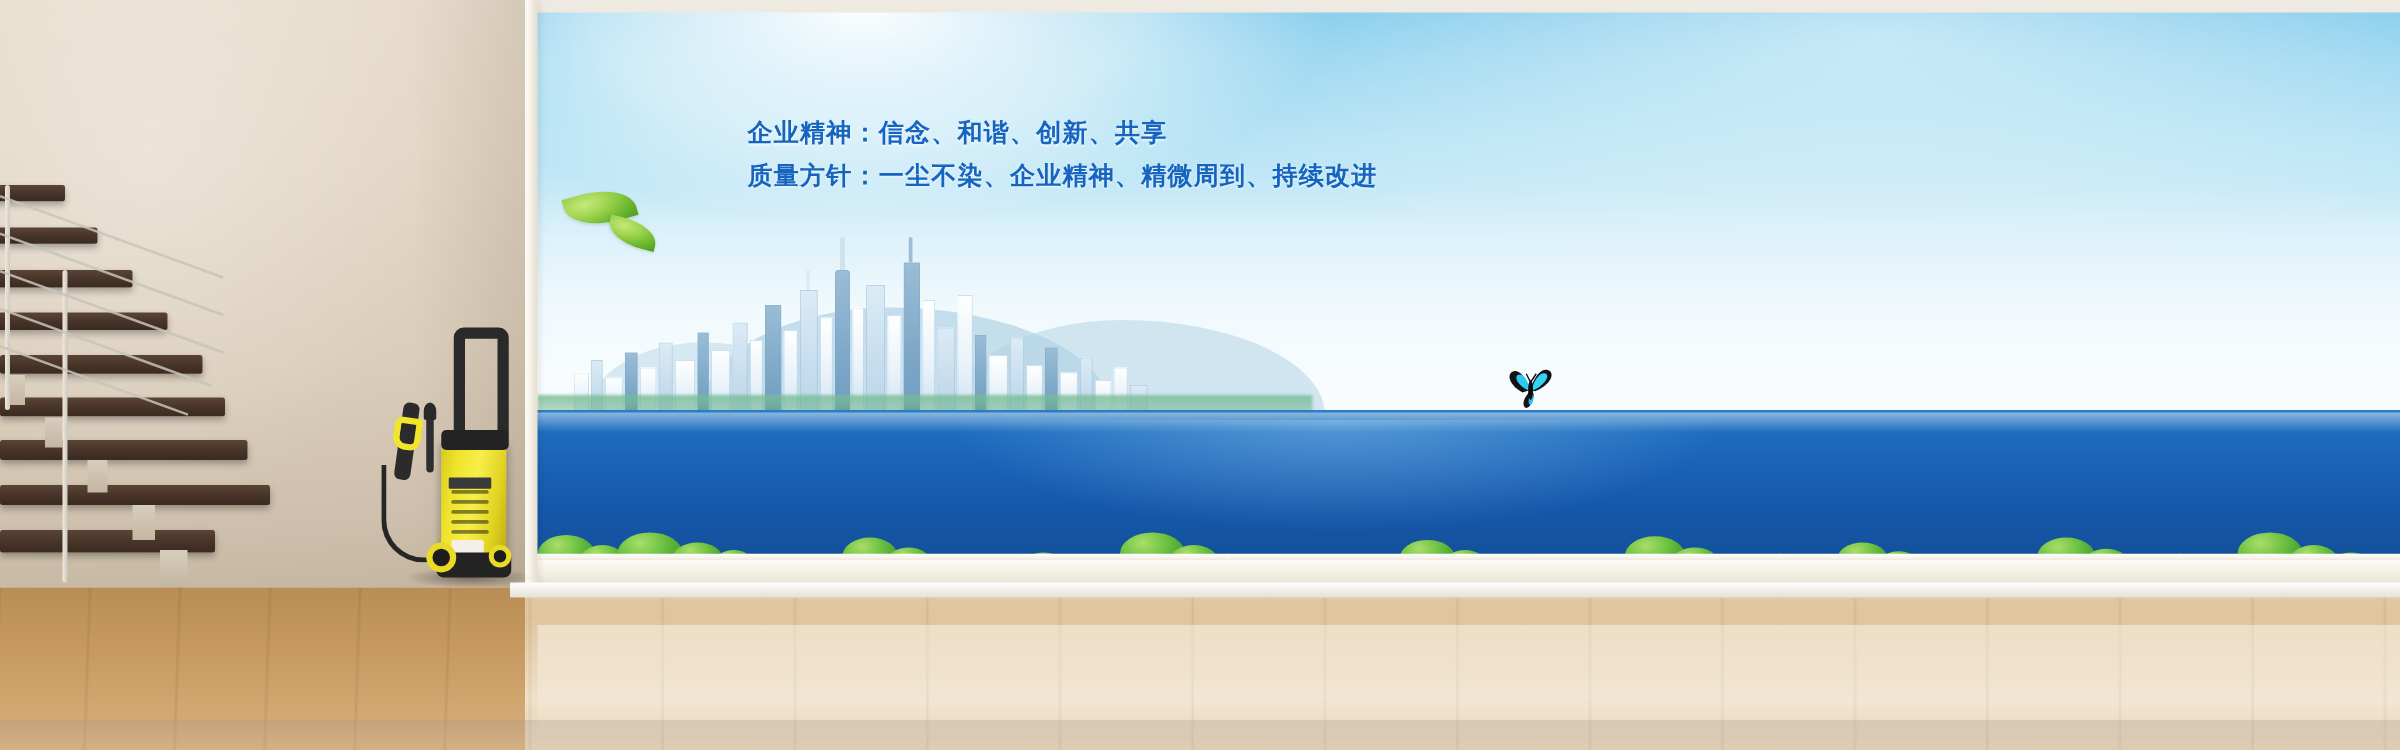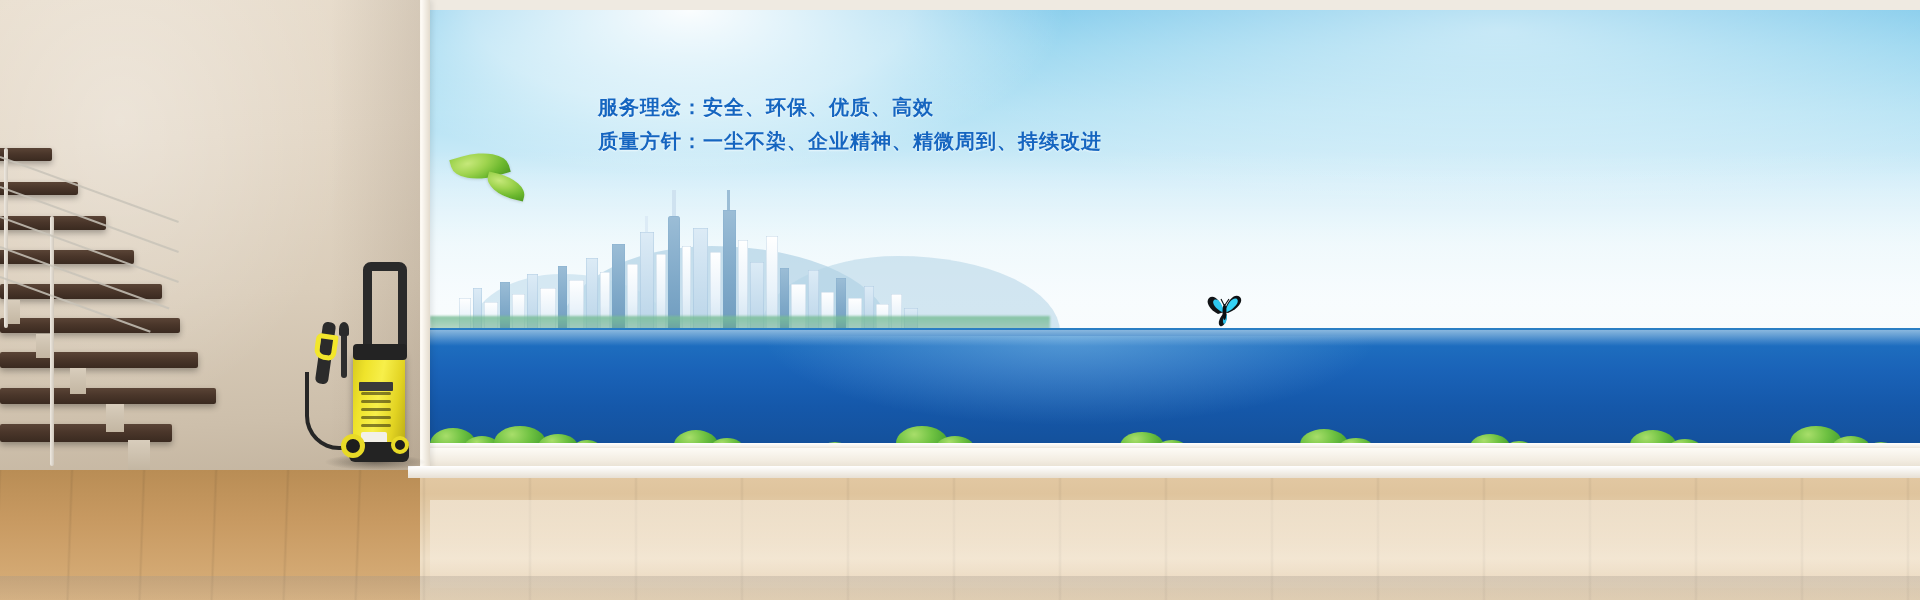--- a/index.html
+++ b/index.html
@@ -238,21 +238,21 @@
         </g>
       </svg>
     </div>
 
     <div class="leaf" style="left:452px;top:152px;width:56px;height:28px;transform:rotate(-16deg);"></div>
     <div class="leaf" style="left:486px;top:176px;width:40px;height:21px;transform:rotate(14deg);"></div>
     <div class="leaf" style="left:374px;top:190px;width:24px;height:44px;transform:rotate(62deg);opacity:.92;"></div>
     <div class="leaf" style="left:388px;top:148px;width:30px;height:16px;transform:rotate(-34deg);opacity:.9;"></div>
 
     <div class="textblock">
-      <div class="tline s2">服务理念：安全、环保、优质、高效</div>
+      <div class="tline s1">企业精神：信念、和谐、创新、共享</div>
       <div class="tline s3">质量方针：一尘不染、企业精神、精微周到、持续改进</div>
     </div>
 
   </div>
 
   <div class="frame-top"></div>
   <div class="sill-edge"></div>
   <div class="sill"></div>
   <div class="frame-left"></div>
 

